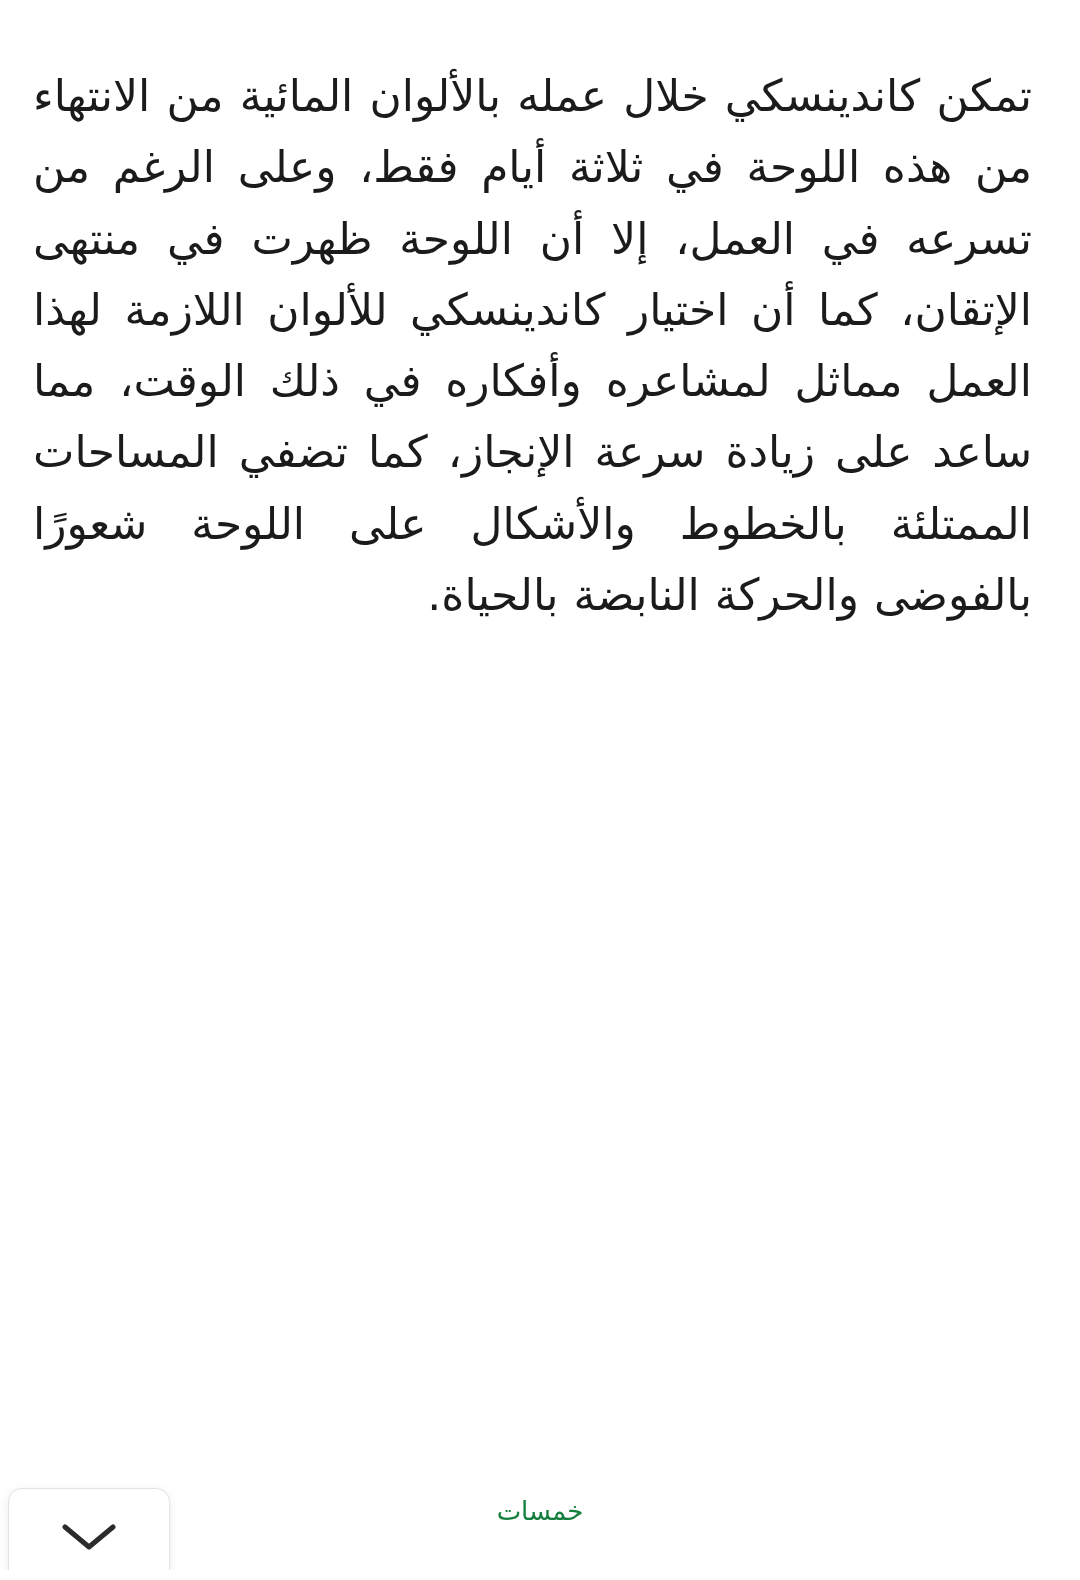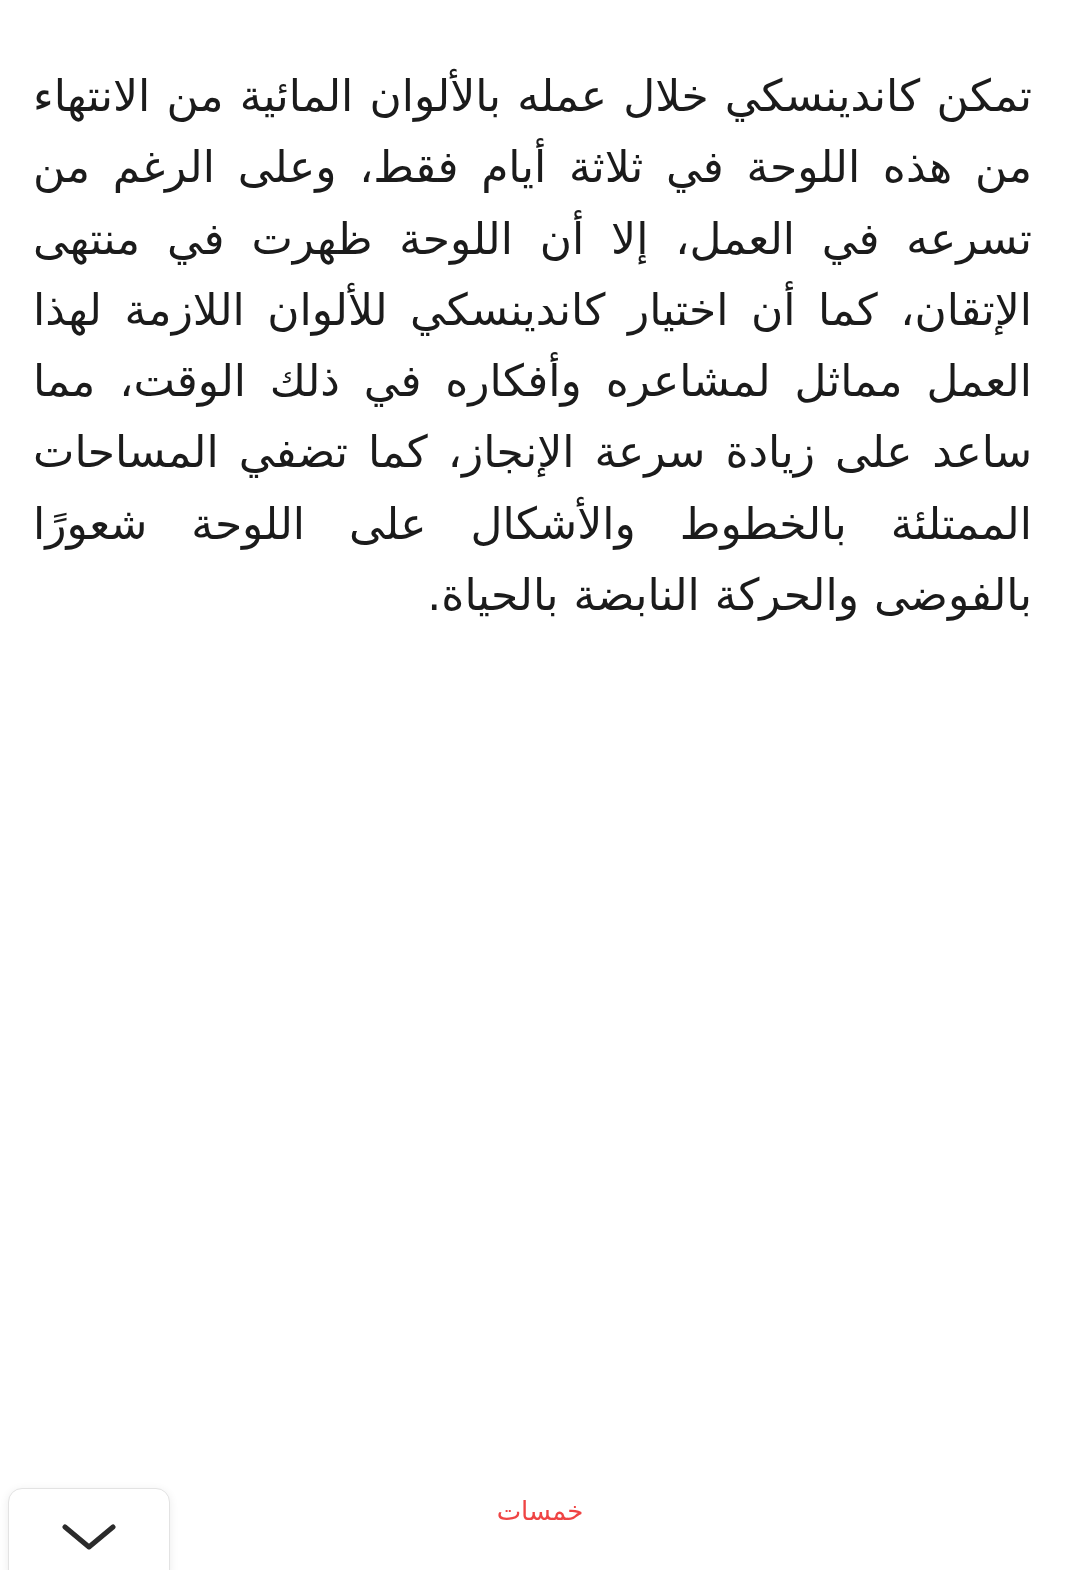--- a/index.html
+++ b/index.html
@@ -43,21 +43,21 @@
   }
 
   
   #watermark {
     position: absolute;
     left: 0;
     right: 0;
     top: 1496px;
     text-align: center;
     font-size: 26px;
-    color: #ef4444;
+    color: #15803d;
     letter-spacing: 2px;
     pointer-events: none;
     user-select: none;
   }
 
   
   #scroll-control {
     position: absolute;
     left: 8px;
     bottom: -6px;

